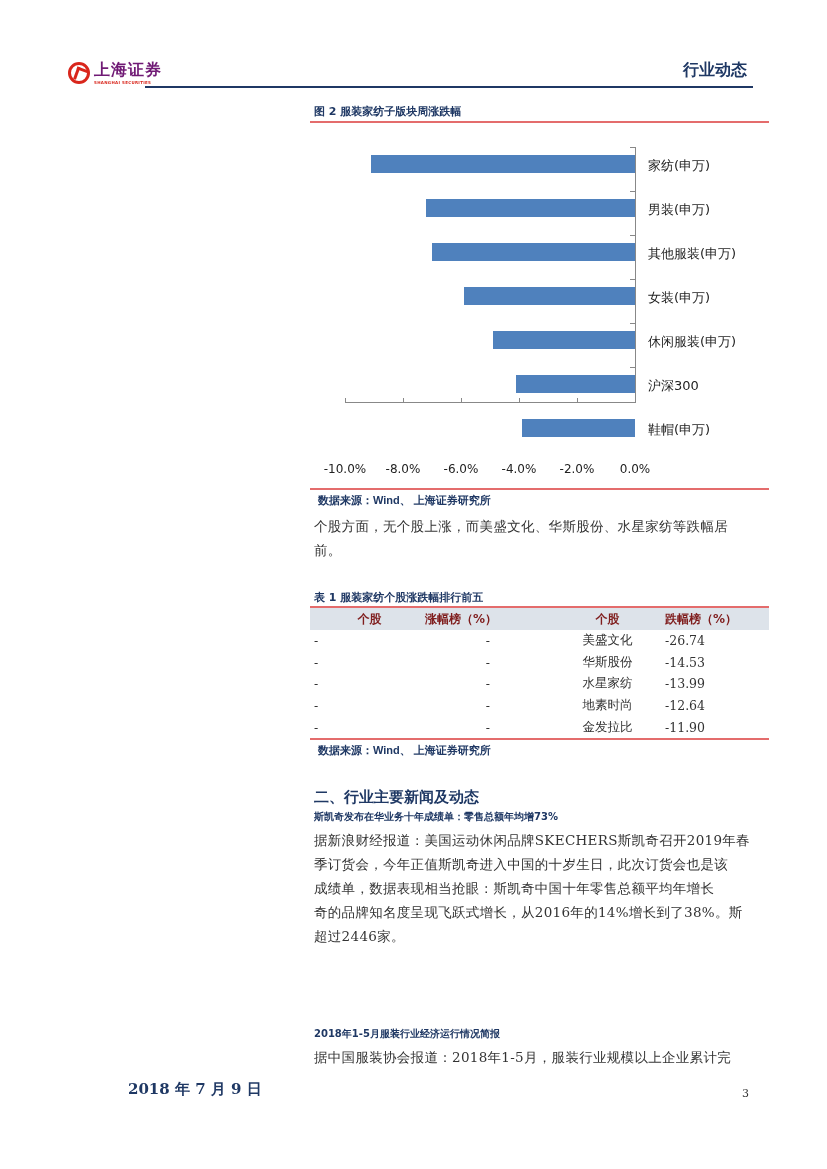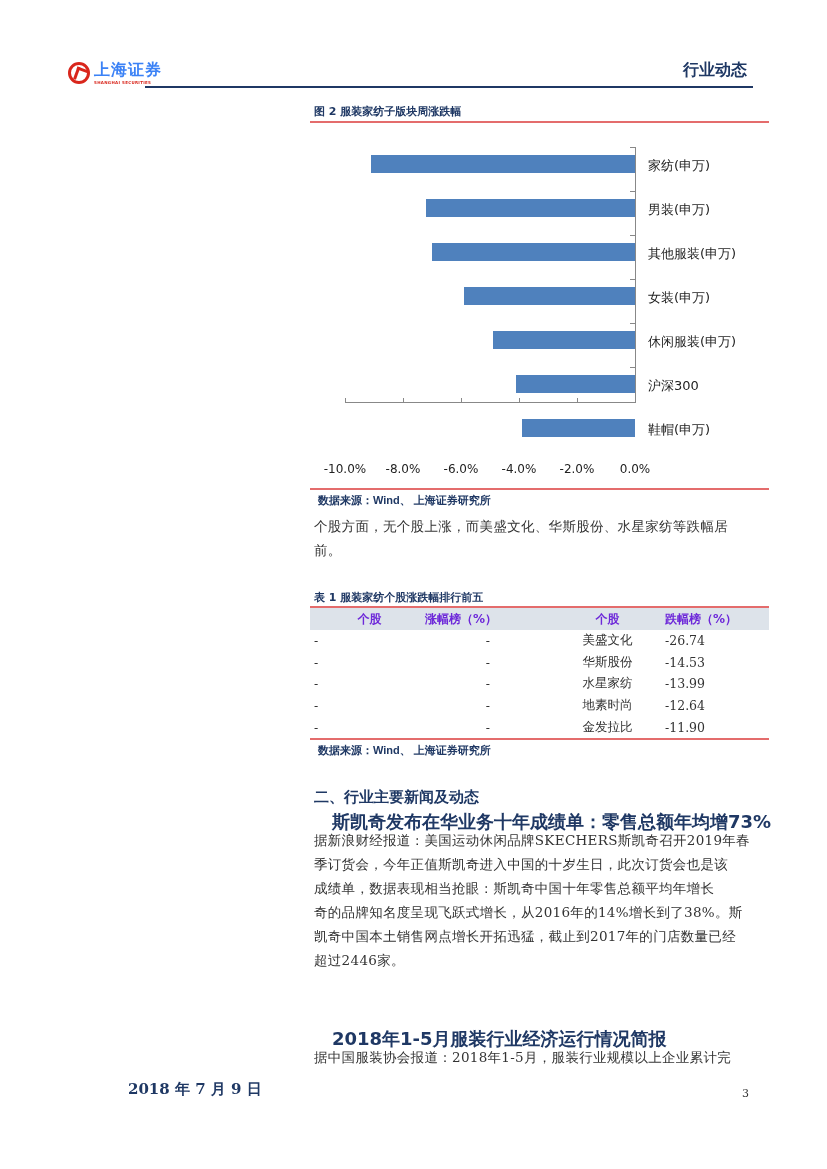--- a/index.html
+++ b/index.html
@@ -3,21 +3,21 @@
 <meta charset="utf-8">
 <style>
   * { margin:0; padding:0; box-sizing:border-box; }
   html, body { width:827px; height:1169px; background:#ffffff; }
   body { position:relative; font-family:"DejaVu Serif", serif; color:#222; overflow:hidden; }
 
   
   .logo { position:absolute; left:68px; top:60px; width:110px; height:30px; }
   .logo-circle { position:absolute; left:0; top:2px; width:22px; height:22px; border:3px solid #d9261c; border-radius:50%; }
   .logo-circle::after { content:""; position:absolute; left:4px; top:3px; width:8px; height:10px; border-left:3px solid #d9261c; border-top:3px solid #d9261c; transform:rotate(20deg); }
-  .logo-text { position:absolute; left:26px; top:0px; font-family:"DejaVu Serif", serif; font-weight:bold; font-size:16px; color:#3b82f6; letter-spacing:1px; }
+  .logo-text { position:absolute; left:26px; top:0px; font-family:"DejaVu Serif", serif; font-weight:bold; font-size:16px; color:#701a75; letter-spacing:1px; }
   .logo-sub { position:absolute; left:26px; top:20px; font-family:"DejaVu Sans", sans-serif; font-size:4px; color:#d9261c; letter-spacing:0.3px; font-weight:bold; }
   .section-label { position:absolute; right:80px; top:60px; font-family:"DejaVu Sans", sans-serif; font-weight:bold; font-size:16px; color:#1f3864; }
   .header-rule { position:absolute; left:145px; top:86px; width:608px; height:2px; background:#1f3864; }
 
   
   .fig-title { position:absolute; left:314px; top:104px; font-family:"DejaVu Sans", sans-serif; font-weight:bold; font-size:11px; color:#1f3864; }
   .red-rule { position:absolute; left:310px; width:459px; height:2px; background:#e46c6c; }
 
   .chart { position:absolute; left:310px; top:143px; width:459px; height:345px; }
   .axis-v { position:absolute; left:325px; top:4px; width:1px; height:255px; background:#888; }
@@ -27,29 +27,29 @@
   .bar { position:absolute; height:18px; background:#4f81bd; }
   .cat-label { position:absolute; left:338px; font-family:"DejaVu Sans", sans-serif; font-size:13px; color:#222; white-space:nowrap; }
   .x-label { position:absolute; top:319px; font-family:"DejaVu Sans", sans-serif; font-size:12px; color:#222; transform:translateX(-50%); white-space:nowrap; }
 
   .source { position:absolute; left:318px; font-family:Liberation Sans, sans-serif; font-weight:bold; font-size:11px; color:#1f3864; }
   .para { position:absolute; left:314px; width:440px; font-size:13.5px; line-height:24px; color:#333; letter-spacing:0.3px; }
 
   .tbl-title { position:absolute; left:314px; top:590px; font-family:"DejaVu Sans", sans-serif; font-weight:bold; font-size:11px; color:#1f3864; }
   table.rank { position:absolute; left:310px; top:608px; width:459px; border-collapse:collapse; font-size:12.5px; }
   table.rank thead tr { background:#dde3ea; }
-  table.rank th { font-family:"DejaVu Sans", sans-serif; font-weight:bold; color:#6d28d9; height:22px; font-size:12px; }
+  table.rank th { font-family:"DejaVu Sans", sans-serif; font-weight:bold; color:#7f1d1d; height:22px; font-size:12px; }
   table.rank td { height:21.6px; color:#333; }
   .c1 { width:115px; text-align:left; padding-left:4px; }
   .c2 { width:125px; text-align:right; padding-right:60px; }
   .c3 { width:115px; text-align:center; }
   .c4 { width:104px; text-align:left; }
 
   .h2 { position:absolute; left:314px; top:788px; font-family:"DejaVu Sans", sans-serif; font-weight:bold; font-size:15px; color:#1f3864; }
-  .h3 { position:absolute; left:332px; font-family:"DejaVu Sans", sans-serif; font-weight:bold; font-size:18px; color:#1f3864;text-align:center; }
+  .h3 { position:absolute; left:314px; font-family:"DejaVu Sans", sans-serif; font-weight:bold; font-size:10px; color:#1f3864;text-align:center; }
 
   .footer-date { position:absolute; left:128px; top:1080px; font-family:"DejaVu Serif", serif; font-weight:bold; font-size:15px; color:#1f3864; }
   .page-num { position:absolute; left:742px; top:1087px; font-family:"DejaVu Serif", serif; font-size:11px; color:#333; }
 </style>
 </head>
 <body>
 
 <div class="logo">
   <div class="logo-circle"></div>
   <div class="logo-text">上海证券</div>
@@ -158,21 +158,20 @@
 <div class="red-rule" style="top:738px"></div>
 <div class="source" style="top:743px">数据来源：Wind、 上海证券研究所</div>
 
 <div class="h2">二、行业主要新闻及动态</div>
 <div class="h3" style="top:810px">斯凯奇发布在华业务十年成绩单：零售总额年均增73%</div>
 <div class="para" style="top:828px">
   <div>据新浪财经报道：美国运动休闲品牌SKECHERS斯凯奇召开2019年春</div>
   <div>季订货会，今年正值斯凯奇进入中国的十岁生日，此次订货会也是该</div>
   <div>成绩单，数据表现相当抢眼：斯凯奇中国十年零售总额平均年增长</div>
   <div>奇的品牌知名度呈现飞跃式增长，从2016年的14%增长到了38%。斯</div>
-  <div>凯奇中国本土销售网点增长开拓迅猛，截止到2017年的门店数量已经</div>
   <div>超过2446家。</div>
 </div>
 
 <div class="h3" style="top:1027px">2018年1-5月服装行业经济运行情况简报</div>
 <div class="para" style="top:1045px">
   <div>据中国服装协会报道：2018年1-5月，服装行业规模以上企业累计完</div>
 </div>
 
 <div class="footer-date">2018 年 7 月 9 日</div>
 <div class="page-num">3</div>

